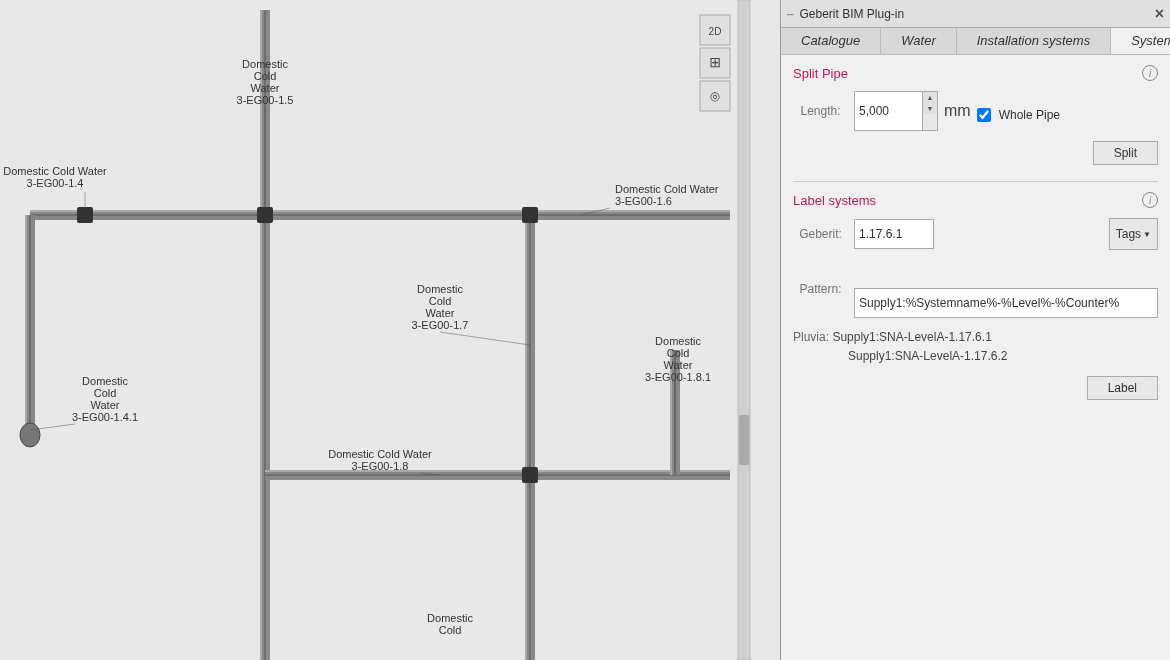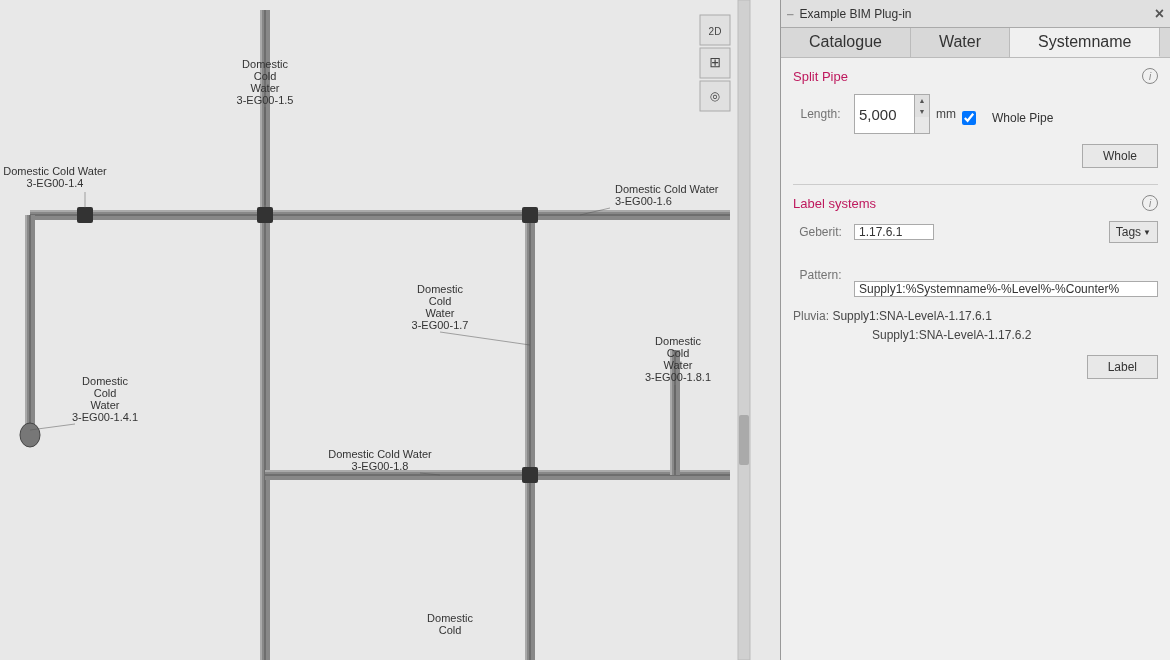--- a/index.html
+++ b/index.html
@@ -49,27 +49,28 @@
     }
 
     
     #tabs-bar {
       display: flex;
       background: #d8d8d8;
       border-bottom: 1px solid #bbb;
     }
 
     .tab {
-      padding: 5px 28px;
-      font-size: 16px;
+      padding: 5px 20px;
+      font-size: 13px;
       color: #333;
       cursor: pointer;
       border-right: 1px solid #bbb;
       background: #d8d8d8;
       white-space: nowrap;
+      font-style: italic;
     }
 
     .tab.active {
       background: #f0f0f0;
       border-bottom: 1px solid #f0f0f0;
       font-weight: normal;
     }
 
     
     #panel-content {
@@ -117,35 +118,35 @@
     .form-label {
       font-size: 12px;
       color: #737373;
       min-width: 55px;
       text-align: center;
     }
 
     .form-input {
       border: 1px solid #aaa;
       background: white;
-      height: 16px;
+      height: 30px;
       padding: 3px 4px;
       font-size: 12px;
       color: #333;
     }
 
     .unit-label {
-      font-size: 12px;
+      font-size: 16px;
       color: #444;
     }
 
     .checkbox-wrapper {
       display: flex;
       align-items: center;
-      gap: 16px;
+      gap: 8px;
       margin-top: 8px;
     }
 
     .checkbox-wrapper input[type="checkbox"] {
       width: 14px;
       height: 14px;
       cursor: pointer;
     }
 
     .checkbox-label {
@@ -158,23 +159,23 @@
       display: flex;
       align-items: stretch;
     }
 
     .spinner-input {
       border: 1px solid #aaa;
       border-right: none;
       background: white;
       height: 22px;
       padding: 19px 4px;
-      font-size: 15px;
-      color: #333;
-      width: 60px;
+      font-size: 12px;
+      color: #333;
+      width: 68px;
     }
 
     .spinner-buttons {
       display: flex;
       flex-direction: column;
       border: 1px solid #aaa;
       background: #e8e8e8;
     }
 
     .spinner-btn {
@@ -224,21 +225,21 @@
     .tags-button {
       display: flex;
       align-items: center;
       gap: 2px;
       padding: 2px 6px;
       font-size: 12px;
       background: #e8e8e8;
       border: 1px solid #aaa;
       cursor: pointer;
       color: #333;
-      height: 22px;
+      height: 32px;
     }
 
     .tags-arrow {
       font-size: 8px;
     }
 
     .counter-input {
       width: 80px;
     }
 
@@ -358,27 +359,28 @@
       <rect x="0" y="0" width="12" height="660" fill="#d0d0d0" stroke="#bbb" stroke-width="1"></rect>
       <rect x="1" y="415" width="10" height="50" fill="#aaa" rx="2"></rect>
     </g>
   </svg>
 </div>
 
 <div id="right-panel">
 
   <div id="title-bar">
     <span style="font-size:13px; color:#666; cursor:pointer;">⎯</span>
-    <span id="title-text" style="flex:1; font-size:12px; color:#333;">Example BIM Plug-in</span>
+    <span id="title-text" style="flex:1; font-size:12px; color:#333;">Geberit BIM Plug-in</span>
     <span style="font-size:16px; color:#555; cursor:pointer; font-weight:bold;">×</span>
   </div>
 
   <div id="tabs-bar">
       <div class="tab">Catalogue</div>
       <div class="tab">Water</div>
+      <div class="tab">Installation systems</div>
       <div class="tab active">Systemname</div>
     </div>
 
   <div id="panel-content">
 
     <div class="section-header">
       <span class="section-title">Split Pipe</span>
       <span class="info-icon">i</span>
     </div>
 
@@ -392,21 +394,21 @@
         </div>
       </div>
       <span class="unit-label">mm</span>
       <div class="checkbox-wrapper">
         <input type="checkbox" id="whole-pipe-cb" checked="" style="">
         <label class="checkbox-label" for="whole-pipe-cb">Whole Pipe</label>
       </div>
     </div>
 
     <div class="button-row">
-      <button class="action-button">Whole</button>
+      <button class="action-button">Split</button>
     </div>
 
     <hr class="divider">
 
     <div class="section-header">
       <span class="section-title">Label systems</span>
       <span class="info-icon">i</span>
     </div>
 
     <div class="counter-row">
@@ -420,20 +422,20 @@
     </div>
 
     <div class="form-row">
       <span class="form-label">Pattern:</span>
       <input type="text" class="form-input" style="flex: 1 1 0%; margin-top: 28px;" value="Supply1:%Systemname%-%Level%-%Counter%">
     </div>
 
     <div class="example-text">
       <span class="example-label">Pluvia:</span>
       <span> Supply1:SNA-LevelA-1.17.6.1</span><br>
-      <span style="margin-left: 79px;">Supply1:SNA-LevelA-1.17.6.2</span>
+      <span style="margin-left: 55px;">Supply1:SNA-LevelA-1.17.6.2</span>
     </div>
 
     <div class="button-row">
       <button class="action-button">Label</button>
     </div>
   </div>
 </div>
 
 </body></html>

